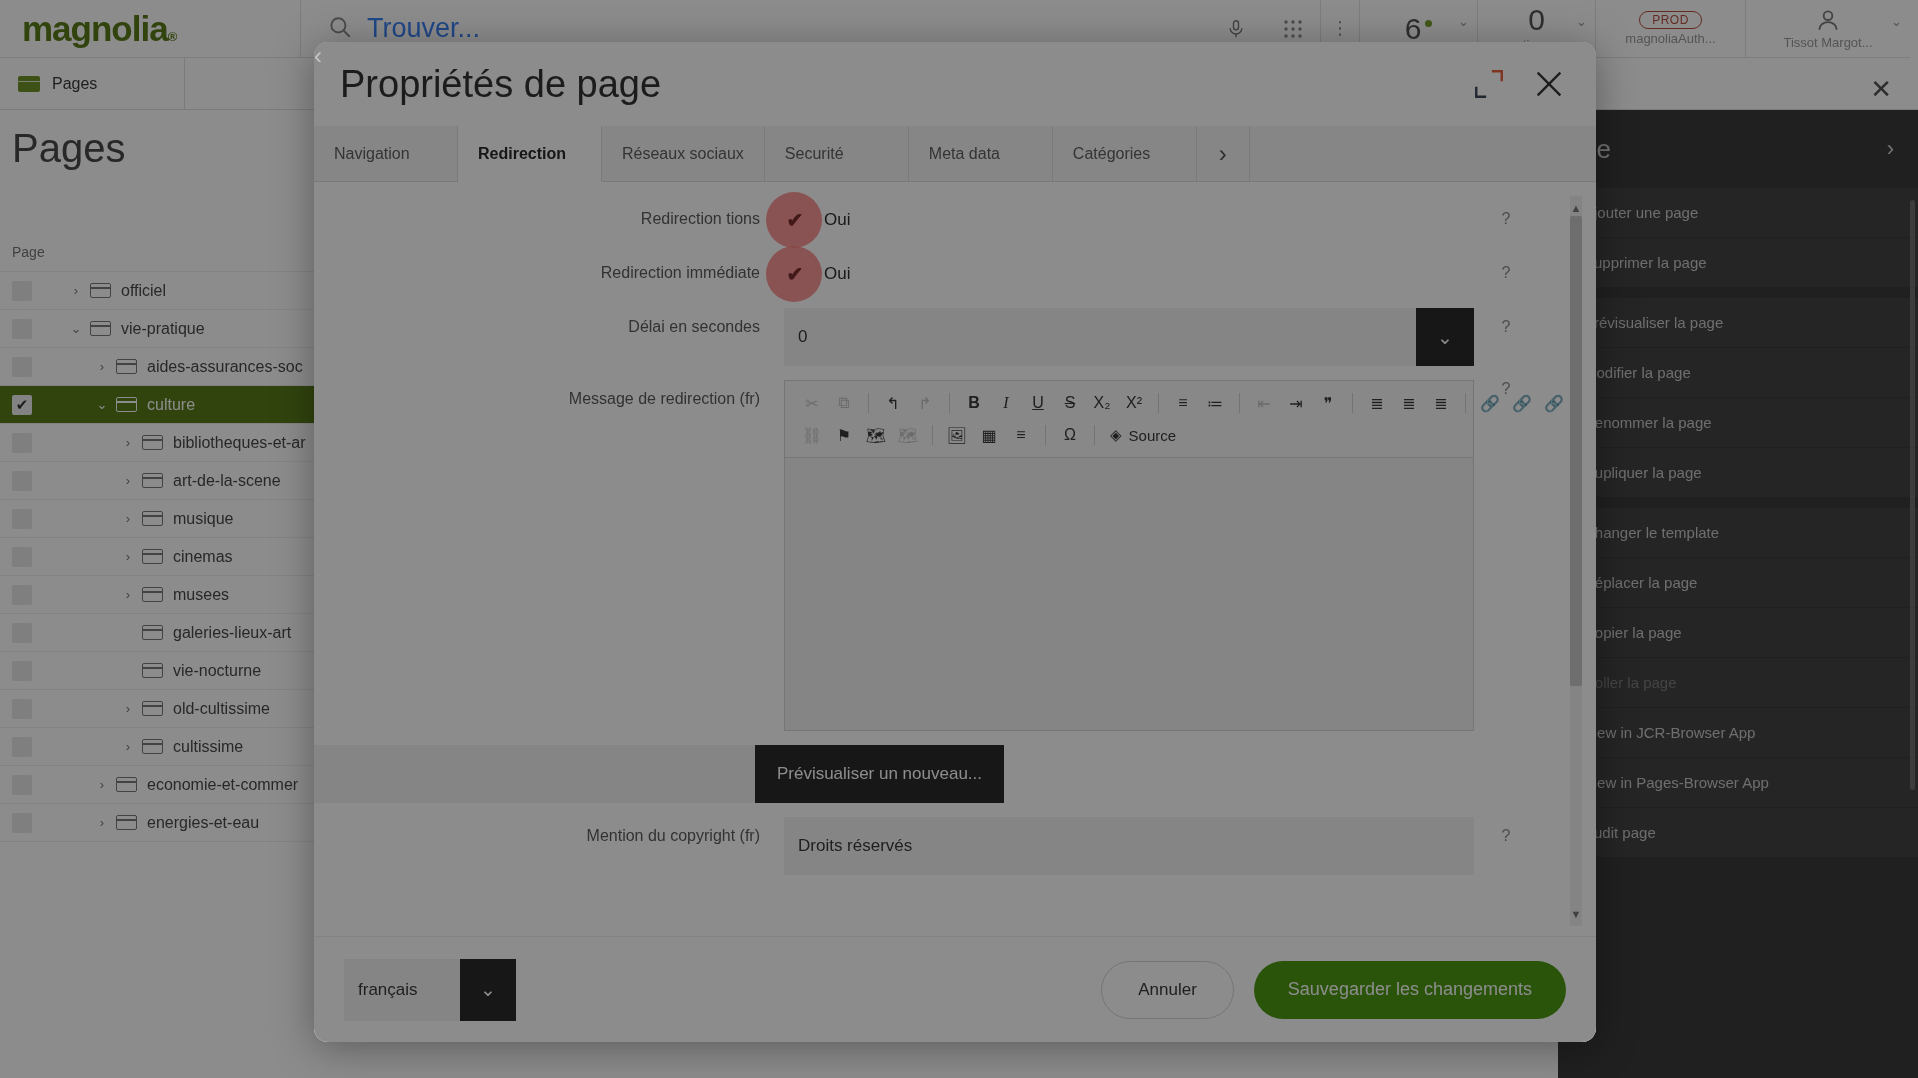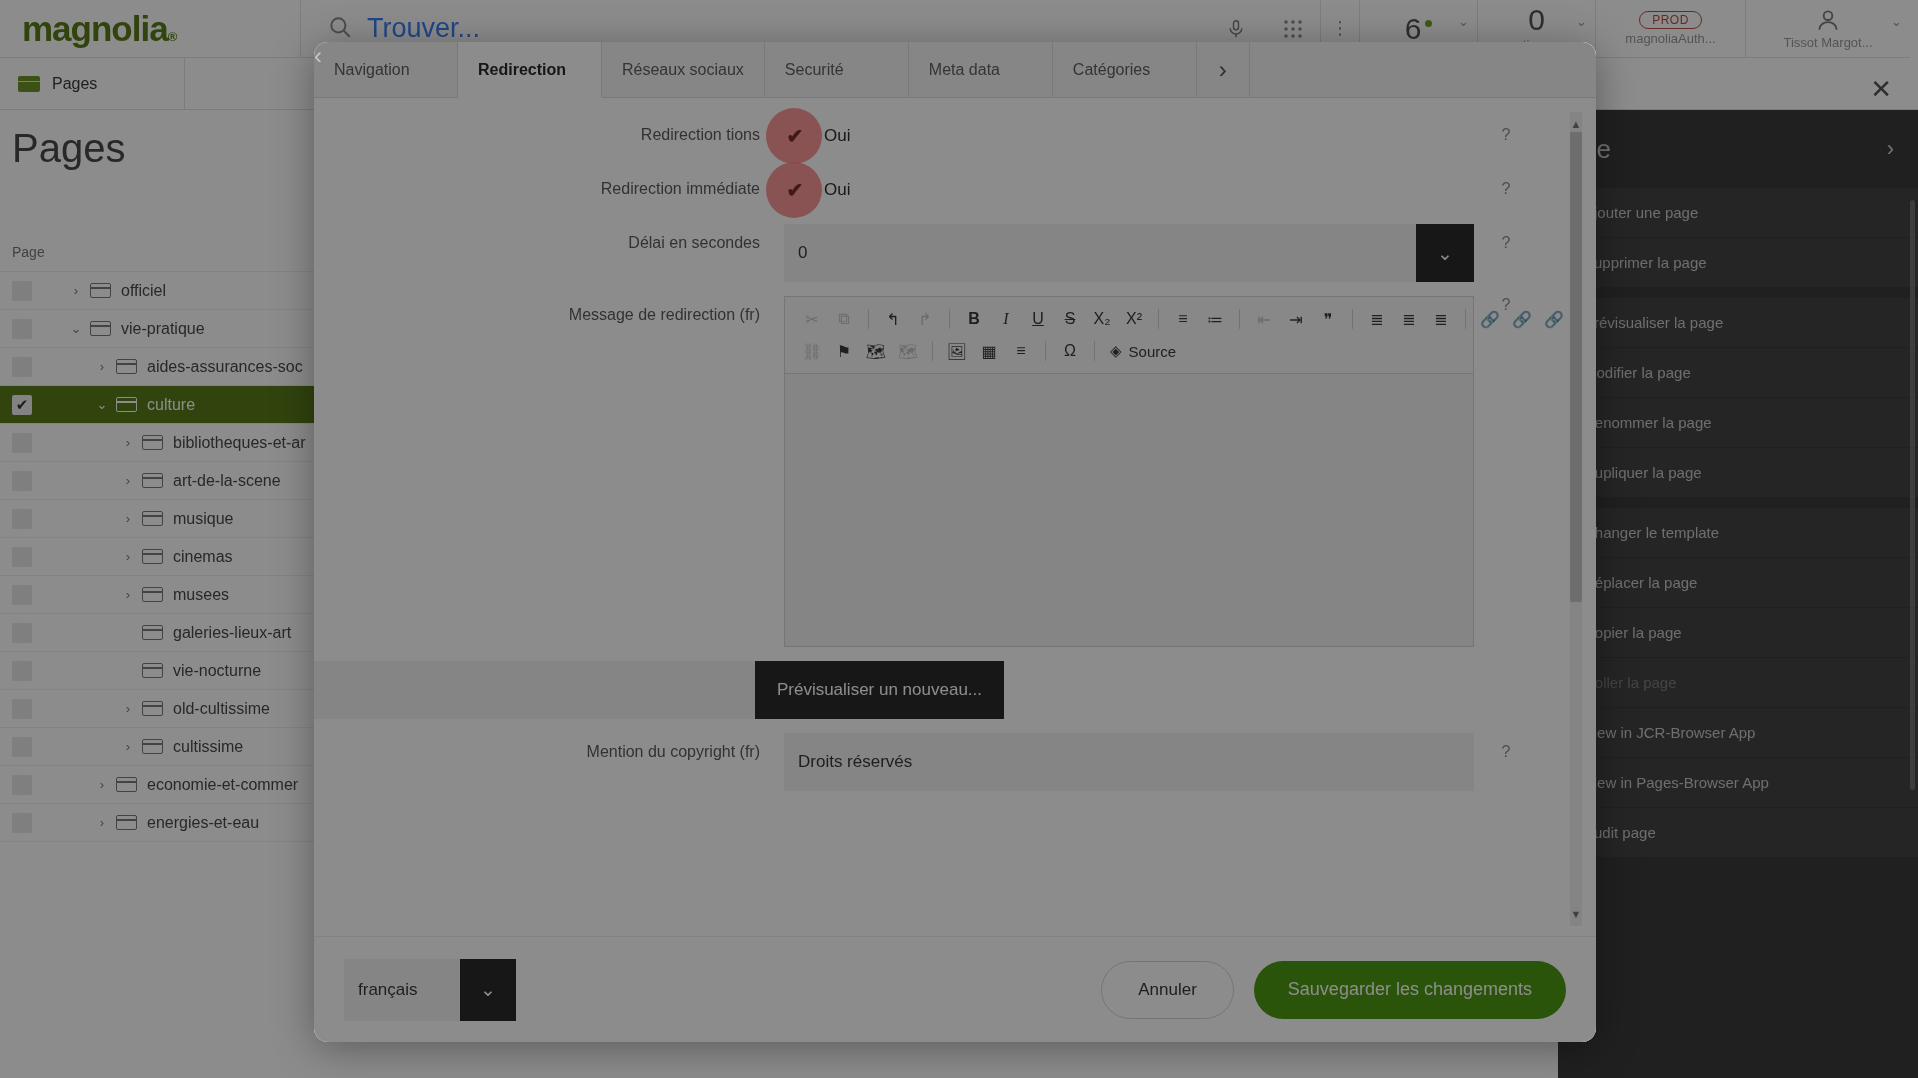--- a/index.html
+++ b/index.html
@@ -528,20 +528,37 @@
         <div class="ap-item">Audit page</div>
       </div>
     </div>
   <div class="ap-scroll"></div>
 </div>
 
 <div class="dim"></div>
 
 <div id="dialog">
 
+  <div class="dlg-head">
+    <div class="dlg-title">Propriétés de page</div>
+    <div class="dlg-actions">
+      <span class="icon-btn">
+        <svg width="34" height="34" viewBox="0 0 24 24" fill="none" stroke-width="1.7">
+          <polyline points="14,3 21,3 21,10" stroke="#e8603c"></polyline>
+          <polyline points="10,21 3,21 3,14" stroke="#3c4a5a"></polyline>
+        </svg>
+      </span>
+      <span class="icon-btn">
+        <svg width="34" height="34" viewBox="0 0 24 24" stroke="#333" stroke-width="1.6">
+          <line x1="4" y1="4" x2="20" y2="20"></line>
+            <line x1="20" y1="4" x2="4" y2="20"></line>
+        </svg>
+      </span>
+    </div>
+  </div>
 
   <div class="dlg-tabs">
     <div id="dtabs" style="display:flex;align-items:stretch;">
         <div class="dtab">Navigation</div>
         <div class="dtab active">Redirection</div>
         <div class="dtab">Réseaux sociaux</div>
         <div class="dtab">Securité</div>
         <div class="dtab">Meta data</div>
         <div class="dtab">Catégories</div>
       </div>

